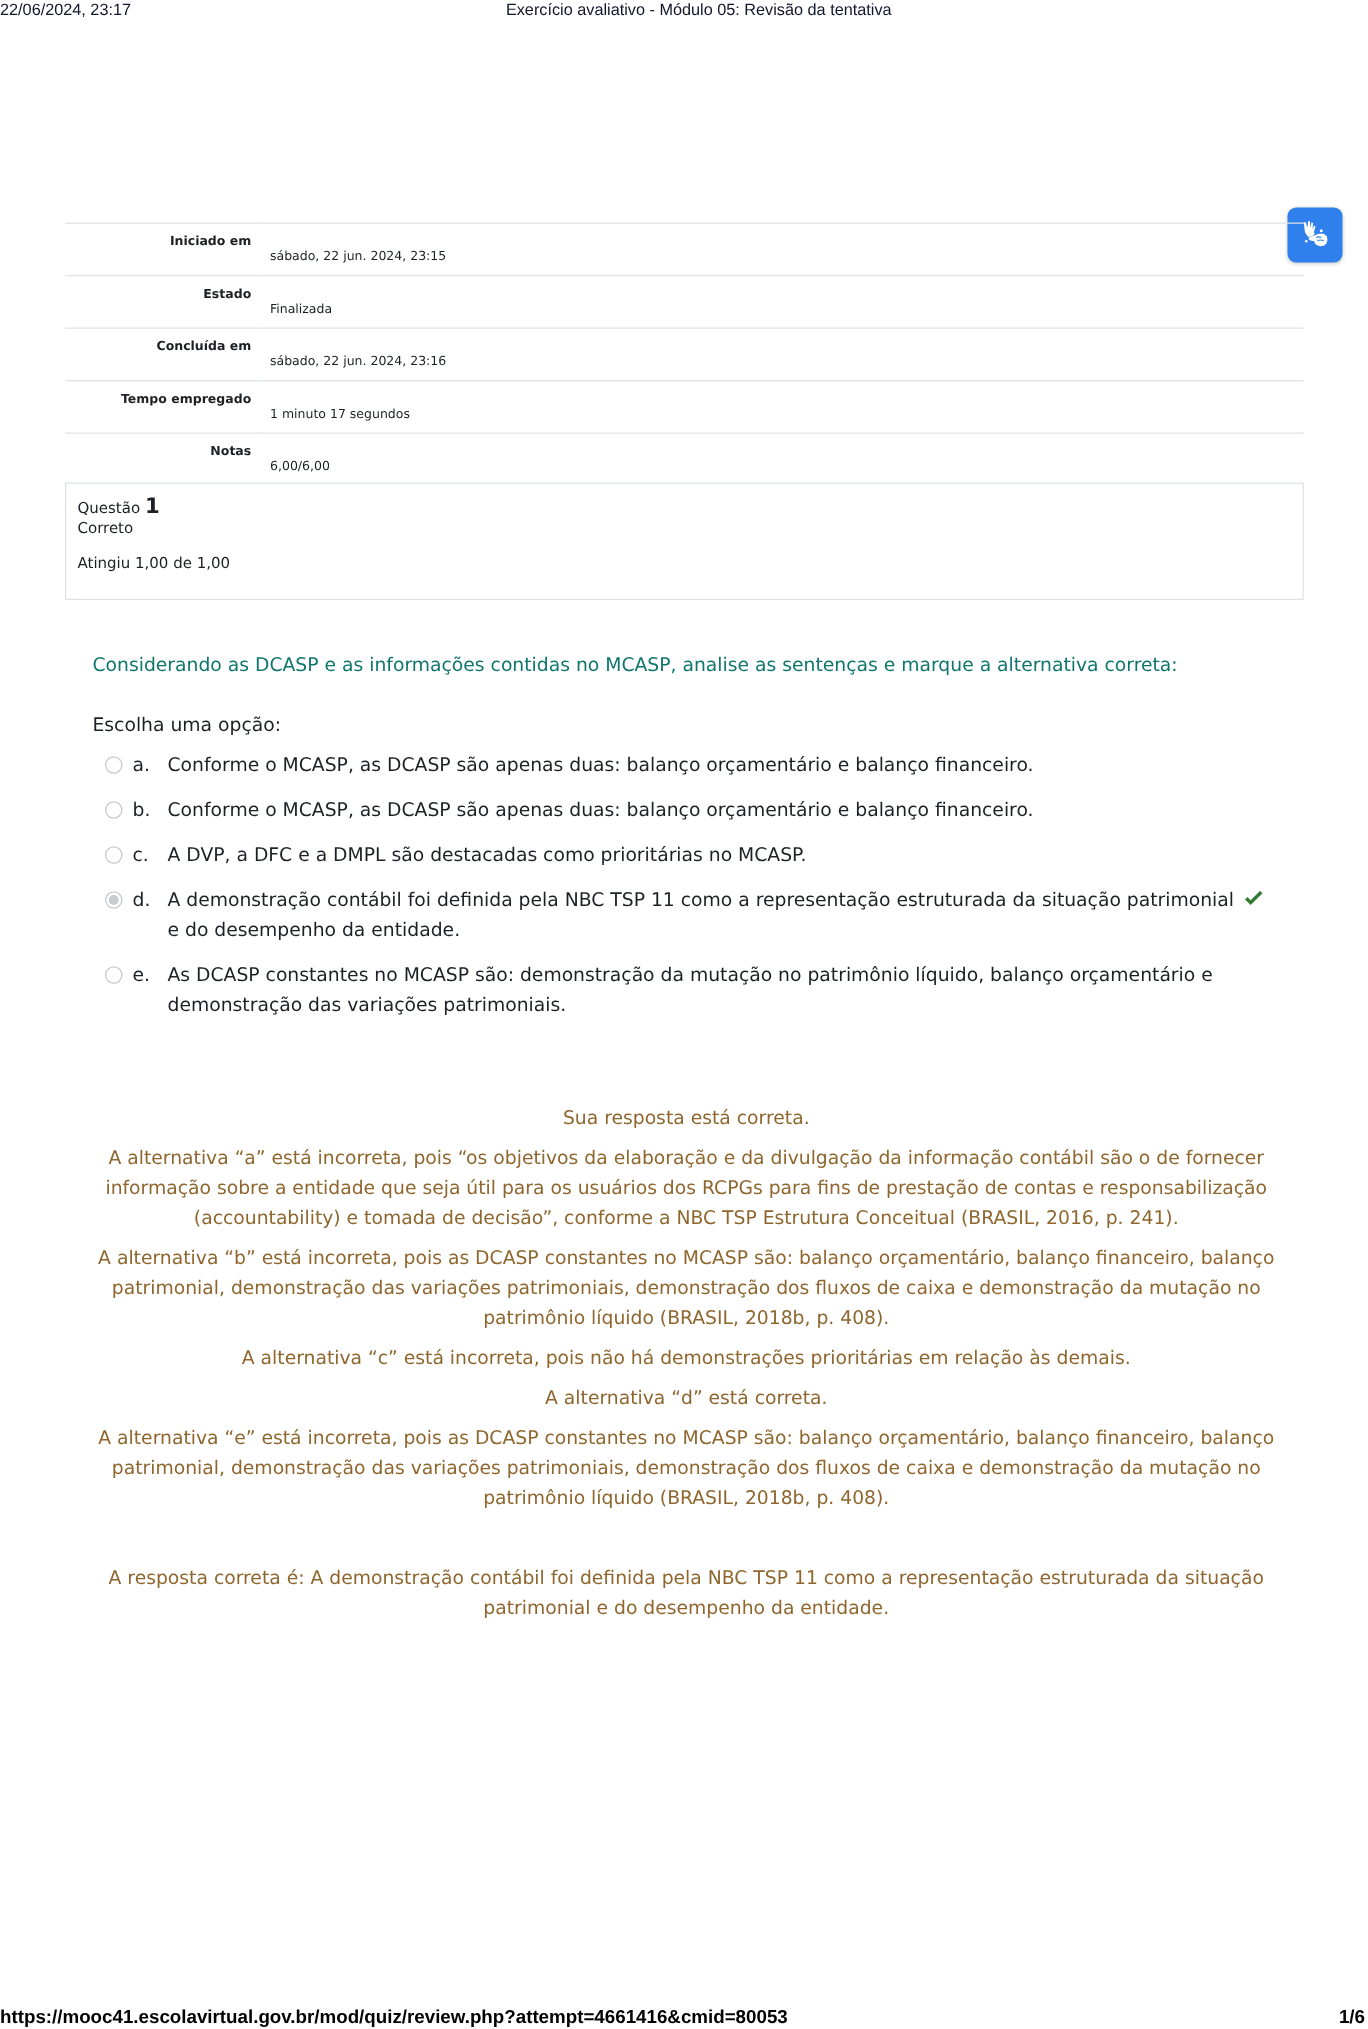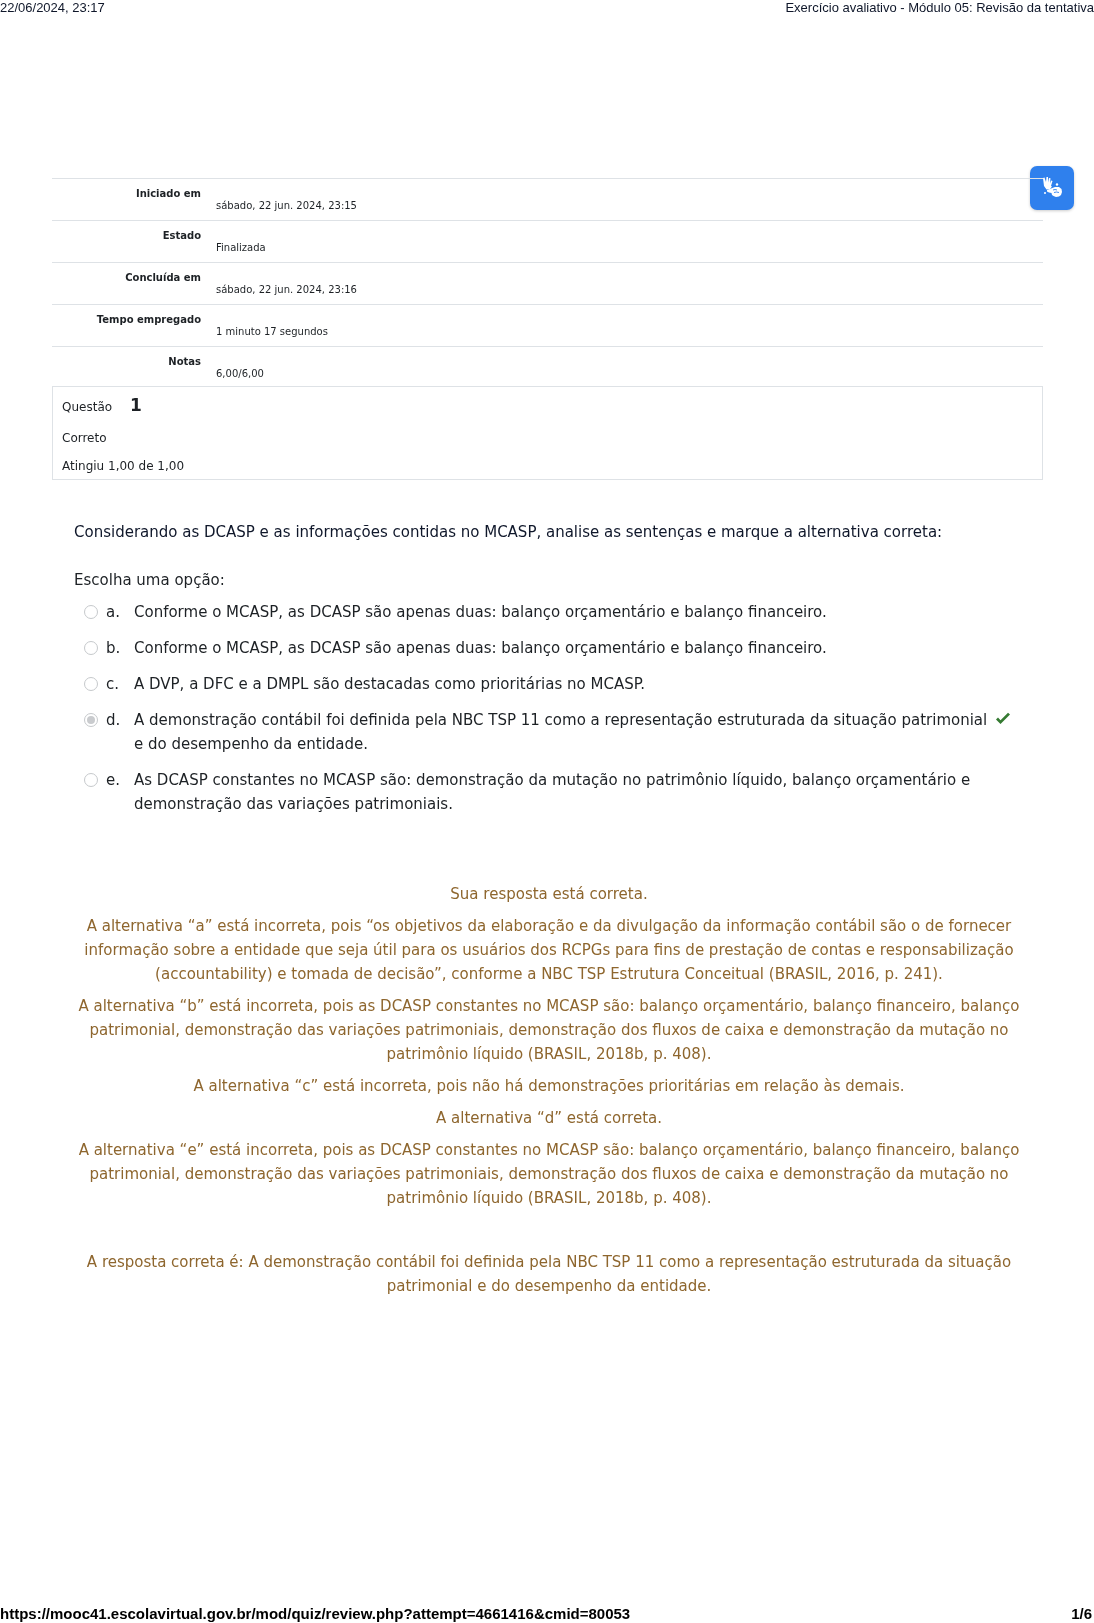--- a/index.html
+++ b/index.html
@@ -16,21 +16,21 @@
     }
     .print-header {
       position: absolute;
       top: 0; left: 0; right: 0;
       height: 18px;
       font-family: "Liberation Sans", sans-serif;
       font-size: 13px;
       color: #0f172a;
     }
     .print-header .date { position: absolute; left: 0; top: 0; }
-    .print-header .title { position: absolute; left: 0; right: 0; top: 0; text-align: right; padding-left: 24px; }
+    .print-header .title { position: absolute; left: 0; right: 0; top: 0; text-align: center; padding-left: 24px; }
     .print-footer {
       position: absolute;
       left: 0; right: 0;
       top: 1605px;
       height: 18px;
       font-family: "Liberation Sans", sans-serif;
       font-size: 15px;
       color: #000;
       font-weight: bold;
     }
@@ -84,34 +84,34 @@
       left: 52px;
       top: 386px;
       width: 991px;
       height: 94px;
       border: 1px solid #dee2e6;
       background: #fff;
       padding: 8px 9px;
       font-size: 12px;
       color: #1d2125;
     }
-    .qinfo .qno { display: flex; align-items: baseline; gap: 18px; height: 20px; }
+    .qinfo .qno { display: flex; align-items: baseline; gap: 4px; height: 20px; }
     .qinfo .qno .num { font-size: 17px; font-weight: bold; }
-    .qinfo .state { margin-top: 16px; height: 18px; }
+    .qinfo .state { margin-top: 0; height: 18px; }
     .qinfo .grade { margin-top: 10px; }
 
     .content {
       position: absolute;
       left: 74px;
       top: 520px;
       width: 950px;
       font-size: 15px;
       line-height: 24px;
     }
-    .qtext { margin-bottom: 24px; color: #0f172a; }
+    .qtext { margin-bottom: 24px; color: #0f766e; }
     .prompt { margin-bottom: 4px; }
     .answer .opt {
       display: flex;
       align-items: flex-start;
       position: relative;
       padding: 4px 0;
       margin-bottom: 4px;
     }
     .radio {
       width: 14px;

